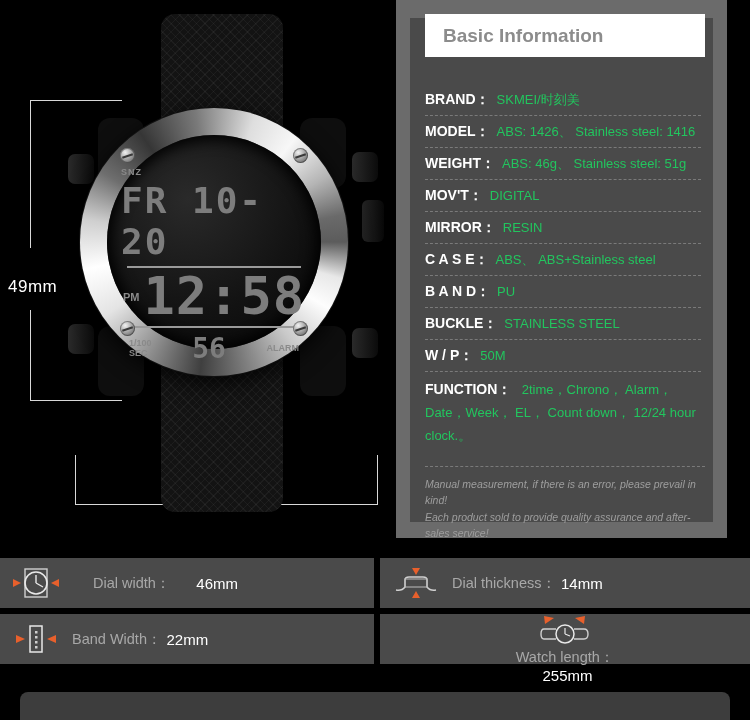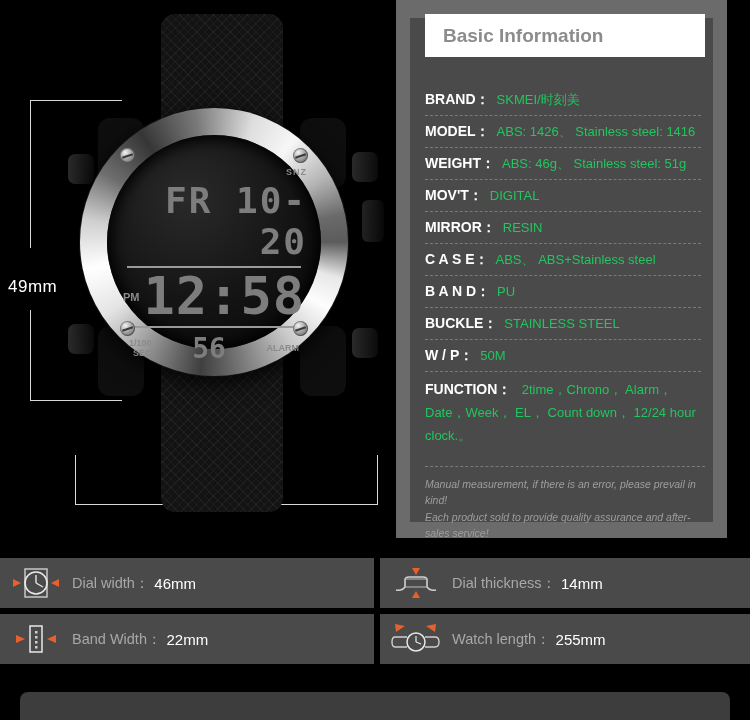--- a/index.html
+++ b/index.html
@@ -61,21 +61,21 @@
            box-shadow:inset 0 0 0 1px rgba(0,0,0,.35); }
   .screw::after { content:""; position:absolute; left:2px; top:6.5px; width:11px; height:1.6px;
                   background:#3a3a3a; transform:rotate(-18deg); }
   .screw.s1 { left:40px;  top:40px; }
   .screw.s2 { right:40px; top:40px; }
   .screw.s3 { left:40px;  bottom:40px; }
   .screw.s4 { right:40px; bottom:40px; }
 
   
   .lcd { position:absolute; left:50%; top:50%; transform:translate(-50%,-50%);
-         width:186px; height:150px; color:#6e6e6e; text-align:right; }
+         width:186px; height:150px; color:#6e6e6e; text-align:left; }
   .lcd .snz { font-size:9px; letter-spacing:1px; font-weight:700; color:#8a8a8a; }
   .lcd .date { font-size:36px; letter-spacing:2px; font-weight:700; margin-top:3px;
                font-family:"DejaVu Sans Mono", monospace; color:#7d7d7d; }
   .lcd .rule { height:2px; background:#9a9a9a; margin:4px 6px; }
   .lcd .mainrow { display:flex; align-items:center; justify-content:center; gap:4px; }
   .lcd .pm { font-size:11px; font-weight:700; color:#8a8a8a; }
   .lcd .time { font-size:52px; line-height:.96; font-weight:700; letter-spacing:1px;
                font-family:"DejaVu Sans Mono", monospace; color:#7d7d7d; }
   .lcd .botrow { display:flex; align-items:center; justify-content:space-between;
                  padding:0 8px; margin-top:2px; }
@@ -106,24 +106,24 @@
   #disclaimer { position:absolute; left:425px; top:466px; width:280px;
                 border-top:1px dashed #7a7a7a; padding-top:9px; }
   #disclaimer p { color:#9e9e9e; font-size:10.5px; line-height:1.55; font-style:italic; }
 
   
   .mcard { position:absolute; height:50px; background:#4a4a4a; display:flex;
            align-items:center; }
   .mcard .icon { width:72px; display:flex; align-items:center; justify-content:center; }
   .mcard .mlabel { color:#a8a8a8; font-size:14.5px; }
   .mcard .mvalue { color:#fff; font-size:15px; margin-left:5px; }
-  #card-dial-width      { left:0;   top:558px; width:374px; }
+  #card-dial-width      { left:0;   top:558px; width:374px;gap:21px; }
   #card-dial-thickness  { left:380px; top:558px; width:370px; }
   #card-band-width      { left:0;   top:614px; width:374px; }
-  #card-watch-length    { left:380px; top:614px; width:370px; }
+  #card-watch-length    { left:380px; top:614px; width:370px;flex-direction:column; }
 
   #bottom-strip { position:absolute; left:20px; top:692px; width:710px; height:28px;
                   background:#3d3d3d; border-radius:8px 8px 0 0; }
 </style>
 </head>
 <body>
 
 <div id="page">
 
   <div id="photo-area">

